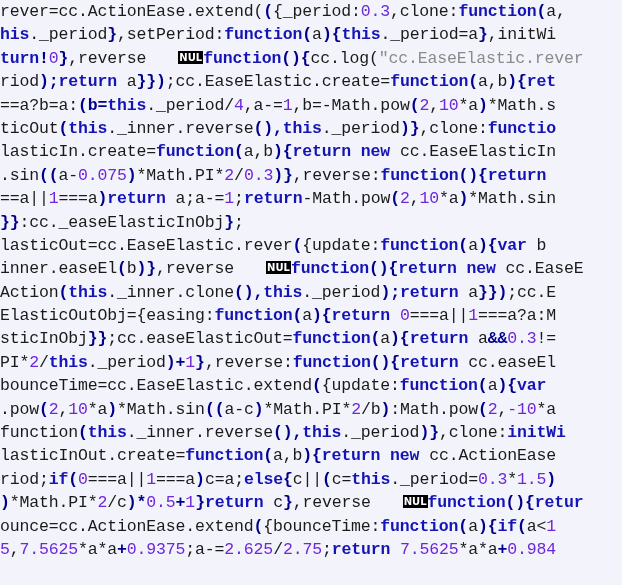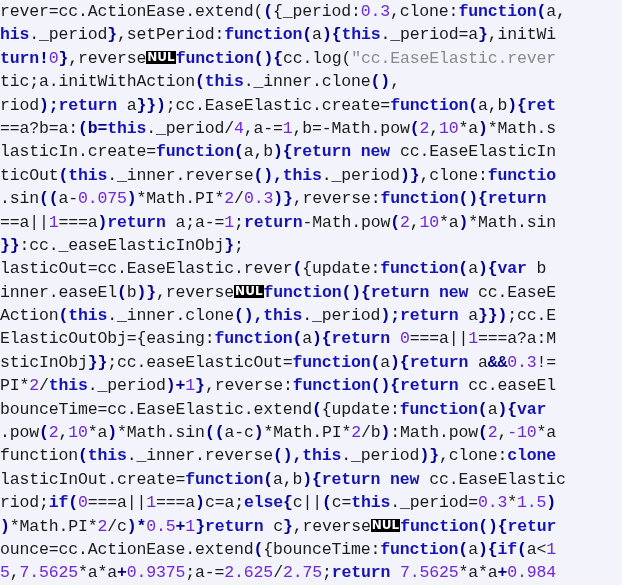--- a/index.html
+++ b/index.html
@@ -33,52 +33,52 @@
   
   .tok-plain    { color: #1a1a1a; }
   .tok-kw       { color: #1414b4; font-weight: bold; }
   .tok-op       { color: #00008b; font-weight: bold; }
   .tok-num      { color: #6d28d9; }
   .tok-str      { color: #8a8a8a; }
   .tok-ctrl {
     background: #000000;
     color: #ffffff;
     font-weight: bold;
-    font-size: 12px;
+    font-size: 10px;
     letter-spacing: 0px;
     padding: 0 1px;
     display: inline-block;
     vertical-align: 2px;
     line-height: 13px;
     font-family: "DejaVu Sans", sans-serif;
+    margin-left: 32px;
   }
 </style>
 </head>
 <body>
 
 <div id="code-view">
     <div class="code-line"><span class="tok-plain">rever=</span><span class="tok-plain">cc.ActionEase.extend(</span><span class="tok-op">(</span><span class="tok-plain">{_period:</span><span class="tok-num">0.3</span><span class="tok-plain">,clone:</span><span class="tok-kw">function</span><span class="tok-op">(</span><span class="tok-plain">a,</span></div>
     <div class="code-line"><span class="tok-kw">his</span><span class="tok-plain">._period</span><span class="tok-op">}</span><span class="tok-plain">,setPeriod:</span><span class="tok-kw">function</span><span class="tok-op">(</span><span class="tok-plain">a</span><span class="tok-op">){</span><span class="tok-kw">this</span><span class="tok-plain">._period=a</span><span class="tok-op">}</span><span class="tok-plain">,initWi</span></div>
     <div class="code-line"><span class="tok-kw">turn</span><span class="tok-op">!</span><span class="tok-num">0</span><span class="tok-op">}</span><span class="tok-plain">,reverse</span><span class="tok-ctrl">NUL</span><span class="tok-kw">function</span><span class="tok-op">(){</span><span class="tok-plain">cc.log(</span><span class="tok-str">"cc.EaseElastic.rever</span></div>
-    <div class="code-line"><span class="tok-plain">tic;a.initWithAction</span><span class="tok-op">(</span><span class="tok-kw">this</span><span class="tok-plain">._inner.clone</span><span class="tok-op">()</span><span class="tok-plain">,</span></div>
     <div class="code-line"><span class="tok-plain">riod</span><span class="tok-op">);</span><span class="tok-kw">return</span><span class="tok-plain"> a</span><span class="tok-op">}})</span><span class="tok-plain">;cc.EaseElastic.create=</span><span class="tok-kw">function</span><span class="tok-op">(</span><span class="tok-plain">a,b</span><span class="tok-op">){</span><span class="tok-kw">ret</span></div>
     <div class="code-line"><span class="tok-plain">==a?b=a:</span><span class="tok-op">(b=</span><span class="tok-kw">this</span><span class="tok-plain">._period/</span><span class="tok-num">4</span><span class="tok-plain">,a-=</span><span class="tok-num">1</span><span class="tok-plain">,b=-Math.pow</span><span class="tok-op">(</span><span class="tok-num">2</span><span class="tok-plain">,</span><span class="tok-num">10</span><span class="tok-plain">*a</span><span class="tok-op">)</span><span class="tok-plain">*Math.s</span></div>
+    <div class="code-line"><span class="tok-plain">ticOut</span><span class="tok-op">(</span><span class="tok-kw">this</span><span class="tok-plain">._inner.reverse</span><span class="tok-op">(),</span><span class="tok-kw">this</span><span class="tok-plain">._period</span><span class="tok-op">)}</span><span class="tok-plain">,clone:</span><span class="tok-kw">functio</span></div>
     <div class="code-line"><span class="tok-plain">lasticIn.create=</span><span class="tok-kw">function</span><span class="tok-op">(</span><span class="tok-plain">a,b</span><span class="tok-op">){</span><span class="tok-kw">return new</span><span class="tok-plain"> cc.EaseElasticIn</span></div>
-    <div class="code-line"><span class="tok-plain">ticOut</span><span class="tok-op">(</span><span class="tok-kw">this</span><span class="tok-plain">._inner.reverse</span><span class="tok-op">(),</span><span class="tok-kw">this</span><span class="tok-plain">._period</span><span class="tok-op">)}</span><span class="tok-plain">,clone:</span><span class="tok-kw">functio</span></div>
     <div class="code-line"><span class="tok-plain">.sin</span><span class="tok-op">((</span><span class="tok-plain">a-</span><span class="tok-num">0.075</span><span class="tok-op">)</span><span class="tok-plain">*Math.PI*</span><span class="tok-num">2</span><span class="tok-plain">/</span><span class="tok-num">0.3</span><span class="tok-op">)}</span><span class="tok-plain">,reverse:</span><span class="tok-kw">function</span><span class="tok-op">(){</span><span class="tok-kw">return</span></div>
     <div class="code-line"><span class="tok-plain">==a||</span><span class="tok-num">1</span><span class="tok-plain">===a</span><span class="tok-op">)</span><span class="tok-kw">return</span><span class="tok-plain"> a;a-=</span><span class="tok-num">1</span><span class="tok-plain">;</span><span class="tok-kw">return</span><span class="tok-plain">-Math.pow</span><span class="tok-op">(</span><span class="tok-num">2</span><span class="tok-plain">,</span><span class="tok-num">10</span><span class="tok-plain">*a</span><span class="tok-op">)</span><span class="tok-plain">*Math.sin</span></div>
     <div class="code-line"><span class="tok-op">}}</span><span class="tok-plain">:cc._easeElasticInObj</span><span class="tok-op">}</span><span class="tok-plain">;</span></div>
     <div class="code-line"><span class="tok-plain">lasticOut=cc.EaseElastic.rever</span><span class="tok-op">(</span><span class="tok-plain">{update:</span><span class="tok-kw">function</span><span class="tok-op">(</span><span class="tok-plain">a</span><span class="tok-op">){</span><span class="tok-kw">var</span><span class="tok-plain"> b</span></div>
     <div class="code-line"><span class="tok-plain">inner.easeEl</span><span class="tok-op">(</span><span class="tok-plain">b</span><span class="tok-op">)}</span><span class="tok-plain">,reverse</span><span class="tok-ctrl">NUL</span><span class="tok-kw">function</span><span class="tok-op">(){</span><span class="tok-kw">return new</span><span class="tok-plain"> cc.EaseE</span></div>
     <div class="code-line"><span class="tok-plain">Action</span><span class="tok-op">(</span><span class="tok-kw">this</span><span class="tok-plain">._inner.clone</span><span class="tok-op">(),</span><span class="tok-kw">this</span><span class="tok-plain">._period</span><span class="tok-op">);</span><span class="tok-kw">return</span><span class="tok-plain"> a</span><span class="tok-op">}})</span><span class="tok-plain">;cc.E</span></div>
     <div class="code-line"><span class="tok-plain">ElasticOutObj={easing:</span><span class="tok-kw">function</span><span class="tok-op">(</span><span class="tok-plain">a</span><span class="tok-op">){</span><span class="tok-kw">return</span><span class="tok-plain"> </span><span class="tok-num">0</span><span class="tok-plain">===a||</span><span class="tok-num">1</span><span class="tok-plain">===a?a:M</span></div>
     <div class="code-line"><span class="tok-plain">sticInObj</span><span class="tok-op">}}</span><span class="tok-plain">;cc.easeElasticOut=</span><span class="tok-kw">function</span><span class="tok-op">(</span><span class="tok-plain">a</span><span class="tok-op">){</span><span class="tok-kw">return</span><span class="tok-plain"> a</span><span class="tok-op">&amp;&amp;</span><span class="tok-num">0.3</span><span class="tok-plain">!=</span></div>
     <div class="code-line"><span class="tok-plain">PI*</span><span class="tok-num">2</span><span class="tok-plain">/</span><span class="tok-kw">this</span><span class="tok-plain">._period</span><span class="tok-op">)+</span><span class="tok-num">1</span><span class="tok-op">}</span><span class="tok-plain">,reverse:</span><span class="tok-kw">function</span><span class="tok-op">(){</span><span class="tok-kw">return</span><span class="tok-plain"> cc.easeEl</span></div>
     <div class="code-line"><span class="tok-plain">bounceTime=cc.EaseElastic.extend</span><span class="tok-op">(</span><span class="tok-plain">{update:</span><span class="tok-kw">function</span><span class="tok-op">(</span><span class="tok-plain">a</span><span class="tok-op">){</span><span class="tok-kw">var</span></div>
     <div class="code-line"><span class="tok-plain">.pow</span><span class="tok-op">(</span><span class="tok-num">2</span><span class="tok-plain">,</span><span class="tok-num">10</span><span class="tok-plain">*a</span><span class="tok-op">)</span><span class="tok-plain">*Math.sin</span><span class="tok-op">((</span><span class="tok-plain">a-c</span><span class="tok-op">)</span><span class="tok-plain">*Math.PI*</span><span class="tok-num">2</span><span class="tok-plain">/b</span><span class="tok-op">)</span><span class="tok-plain">:Math.pow</span><span class="tok-op">(</span><span class="tok-num">2</span><span class="tok-plain">,</span><span class="tok-num">-10</span><span class="tok-plain">*a</span></div>
-    <div class="code-line"><span class="tok-plain">function</span><span class="tok-op">(</span><span class="tok-kw">this</span><span class="tok-plain">._inner.reverse</span><span class="tok-op">(),</span><span class="tok-kw">this</span><span class="tok-plain">._period</span><span class="tok-op">)}</span><span class="tok-plain">,clone:</span><span class="tok-kw">clone</span></div>
-    <div class="code-line"><span class="tok-plain">lasticInOut.create=</span><span class="tok-kw">function</span><span class="tok-op">(</span><span class="tok-plain">a,b</span><span class="tok-op">){</span><span class="tok-kw">return new</span><span class="tok-plain"> cc.EaseElastic</span></div>
+    <div class="code-line"><span class="tok-plain">function</span><span class="tok-op">(</span><span class="tok-kw">this</span><span class="tok-plain">._inner.reverse</span><span class="tok-op">(),</span><span class="tok-kw">this</span><span class="tok-plain">._period</span><span class="tok-op">)}</span><span class="tok-plain">,clone:</span><span class="tok-kw">initWi</span></div>
+    <div class="code-line"><span class="tok-plain">lasticInOut.create=</span><span class="tok-kw">function</span><span class="tok-op">(</span><span class="tok-plain">a,b</span><span class="tok-op">){</span><span class="tok-kw">return new</span><span class="tok-plain"> cc.ActionEase</span></div>
     <div class="code-line"><span class="tok-plain">riod;</span><span class="tok-kw">if</span><span class="tok-op">(</span><span class="tok-num">0</span><span class="tok-plain">===a||</span><span class="tok-num">1</span><span class="tok-plain">===a</span><span class="tok-op">)</span><span class="tok-plain">c=a;</span><span class="tok-kw">else</span><span class="tok-op">{</span><span class="tok-plain">c||</span><span class="tok-op">(</span><span class="tok-plain">c=</span><span class="tok-kw">this</span><span class="tok-plain">._period=</span><span class="tok-num">0.3</span><span class="tok-plain">*</span><span class="tok-num">1.5</span><span class="tok-op">)</span></div>
     <div class="code-line"><span class="tok-op">)</span><span class="tok-plain">*Math.PI*</span><span class="tok-num">2</span><span class="tok-plain">/c</span><span class="tok-op">)*</span><span class="tok-num">0.5</span><span class="tok-op">+</span><span class="tok-num">1</span><span class="tok-op">}</span><span class="tok-kw">return</span><span class="tok-plain"> c</span><span class="tok-op">}</span><span class="tok-plain">,reverse</span><span class="tok-ctrl">NUL</span><span class="tok-kw">function</span><span class="tok-op">(){</span><span class="tok-kw">retur</span></div>
     <div class="code-line"><span class="tok-plain">ounce=cc.ActionEase.extend</span><span class="tok-op">(</span><span class="tok-plain">{bounceTime:</span><span class="tok-kw">function</span><span class="tok-op">(</span><span class="tok-plain">a</span><span class="tok-op">){</span><span class="tok-kw">if</span><span class="tok-op">(</span><span class="tok-plain">a&lt;</span><span class="tok-num">1</span></div>
     <div class="code-line"><span class="tok-num">5</span><span class="tok-plain">,</span><span class="tok-num">7.5625</span><span class="tok-plain">*a*a</span><span class="tok-op">+</span><span class="tok-num">0.9375</span><span class="tok-plain">;a-=</span><span class="tok-num">2.625</span><span class="tok-plain">/</span><span class="tok-num">2.75</span><span class="tok-plain">;</span><span class="tok-kw">return</span><span class="tok-plain"> </span><span class="tok-num">7.5625</span><span class="tok-plain">*a*a</span><span class="tok-op">+</span><span class="tok-num">0.984</span></div>
     <div class="code-line"></div>
   </div>
 
 </body></html>

